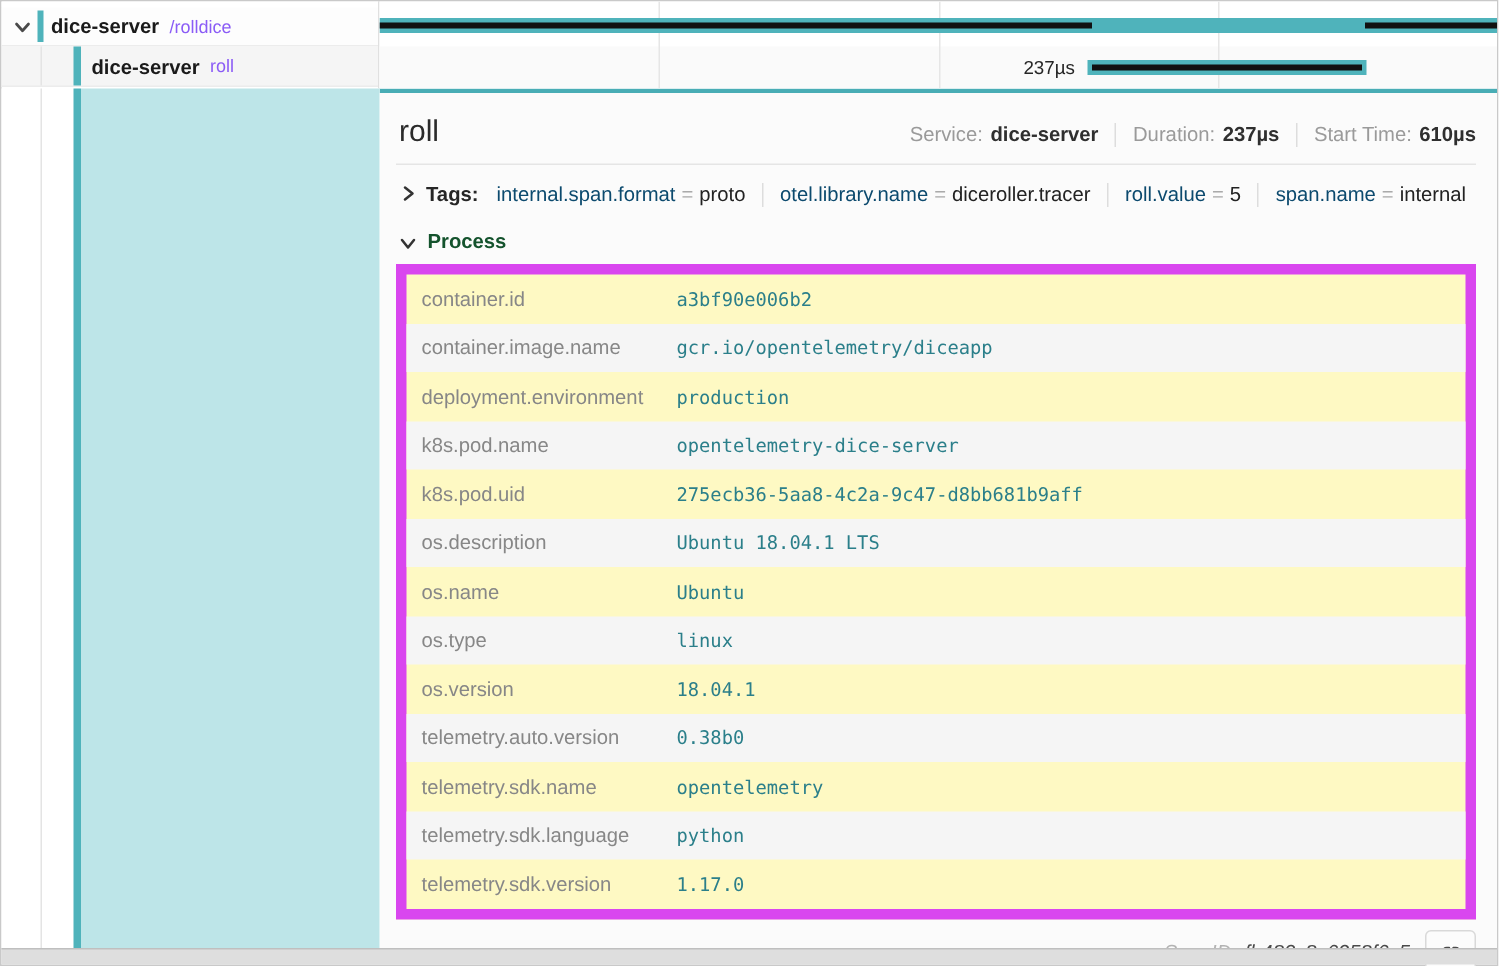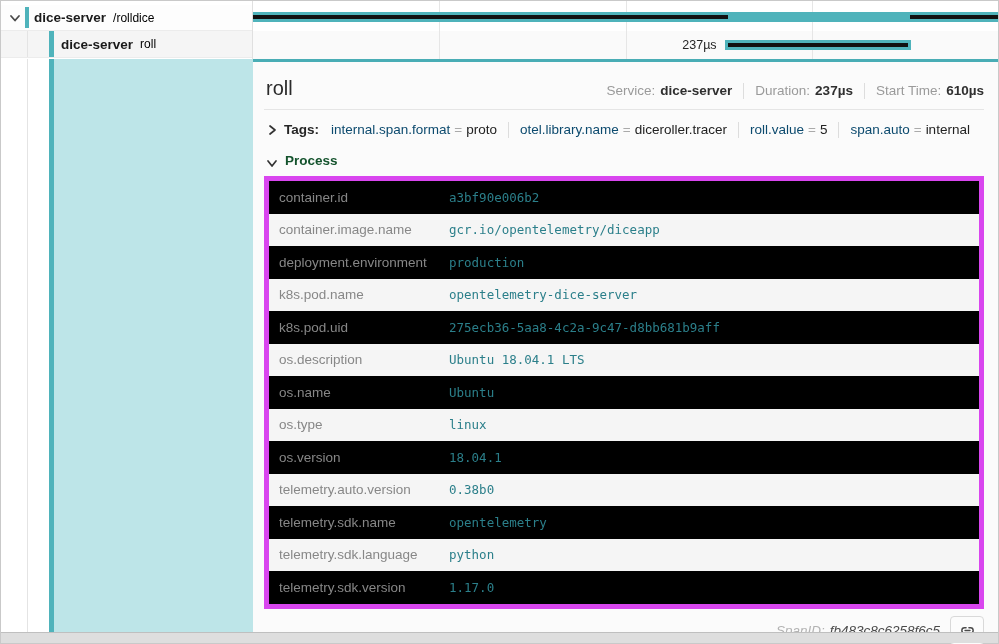--- a/index.html
+++ b/index.html
@@ -27,21 +27,21 @@
   .tree-spacer { height: 4px; background: #fff; }
   .tree-row { position: relative; display: flex; align-items: center; }
   .tree-row-1 { height: 26px; background: #fdfdfd; border-bottom: 1px solid #ececec; }
   .tree-row-2 { height: 27px; background: #f5f5f5; border-bottom: 1px solid #ececec; }
   .tree-chevron { position: absolute; left: 7px; top: 50%; transform: translateY(-50%); width: 14px; height: 14px; }
   .svc-bar { position: absolute; top: 2px; bottom: 2px; width: 4px; background: #4fb3bb; }
   .svc-bar-1 { left: 24px; }
   .svc-bar-2 { left: 48px; top: 0; bottom: 0; width: 5px; }
   .guide-26 { position: absolute; left: 26px; top: 0; bottom: 0; width: 1px; background: #e4e4e4; }
   .tree-service { font-size: 13.5px; font-weight: bold; color: #1a1a1a; }
-  .tree-op { font-size: 12px; color: #000000; margin-left: 7px; }
+  .tree-op { font-size: 12px; color: #8b5cf6; margin-left: 7px; }
   .tree-row-1 .tree-service { margin-left: 33px; }
   .tree-row-2 .tree-service { margin-left: 60px; }
 
   .timeline-col { position: relative; flex: 1; background: #fff; overflow: hidden; }
   .tl-row2-bg { position: absolute; left: 0; right: 0; top: 30px; height: 28px; background: #fafafa; }
   .tick { position: absolute; top: 0; bottom: 0; width: 1px; background: #e6e6e6; }
   .tick-25 { left: 25%; } .tick-50 { left: 50%; } .tick-75 { left: 75%; }
   .span-bar { position: absolute; background: #4fb3bb; }
   .bar-1 { left: 0; width: 100%; top: 11px; height: 10px; }
   .bar-2 { left: 63.3%; width: 25%; top: 39px; height: 10px; }
@@ -82,22 +82,22 @@
   .tag-key { color: #0c4a6e; }
   .tag-eq { color: #aaa; margin: 0 4px; }
   .tag-value { color: #222; }
   .tag-sep { width: 1px; height: 16px; background: #ddd; margin: 0 11px; }
 
   .process-header { display: flex; align-items: center; margin-top: 15px; padding-left: 2px; }
   .process-chevron { width: 12px; height: 12px; margin-right: 7px; flex: 0 0 auto; }
   .process-label { font-size: 13.5px; font-weight: bold; color: #14532d; }
 
   .kv-table {
-    margin-top: 8px; background: #000000;
-    border: 5px solid #d946ef;
+    margin-top: 8px; background: #fef9c3;
+    border: 7px solid #d946ef;
     width: 100%;
   }
   .kv-row { display: flex; align-items: center; padding: 8px 10px; min-height: 32.5px; }
   .kv-row:nth-child(even) { background: #f5f5f5; }
   .kv-key { width: 170px; flex: 0 0 auto; font-size: 13.5px; color: #878787; }
   .kv-value { font-family: "DejaVu Sans Mono", monospace; font-size: 12.5px; color: #2b7f8a; }
 
   .detail-footer {
     margin-top: auto;
     display: flex; justify-content: flex-end; align-items: center;
@@ -205,21 +205,21 @@
         <span class="tag-sep"></span>
         <span class="tag-item">
           <span class="tag-key">otel.library.name</span><span class="tag-eq">=</span><span class="tag-value">diceroller.tracer</span>
         </span>
         <span class="tag-sep"></span>
         <span class="tag-item">
           <span class="tag-key">roll.value</span><span class="tag-eq">=</span><span class="tag-value">5</span>
         </span>
         <span class="tag-sep"></span>
         <span class="tag-item">
-          <span class="tag-key">span.auto</span><span class="tag-eq">=</span><span class="tag-value">internal</span>
+          <span class="tag-key">span.name</span><span class="tag-eq">=</span><span class="tag-value">internal</span>
         </span>
       </div>
 
       <div class="process-header">
         <span class="process-chevron">
           <svg viewBox="0 0 12 12" width="12" height="12">
               <polyline points="2,4 6,9 10,4" fill="none" stroke="#333" stroke-width="1.7" stroke-linecap="round" stroke-linejoin="round"></polyline>
             </svg>
         </span>
         <span class="process-label">Process</span>

